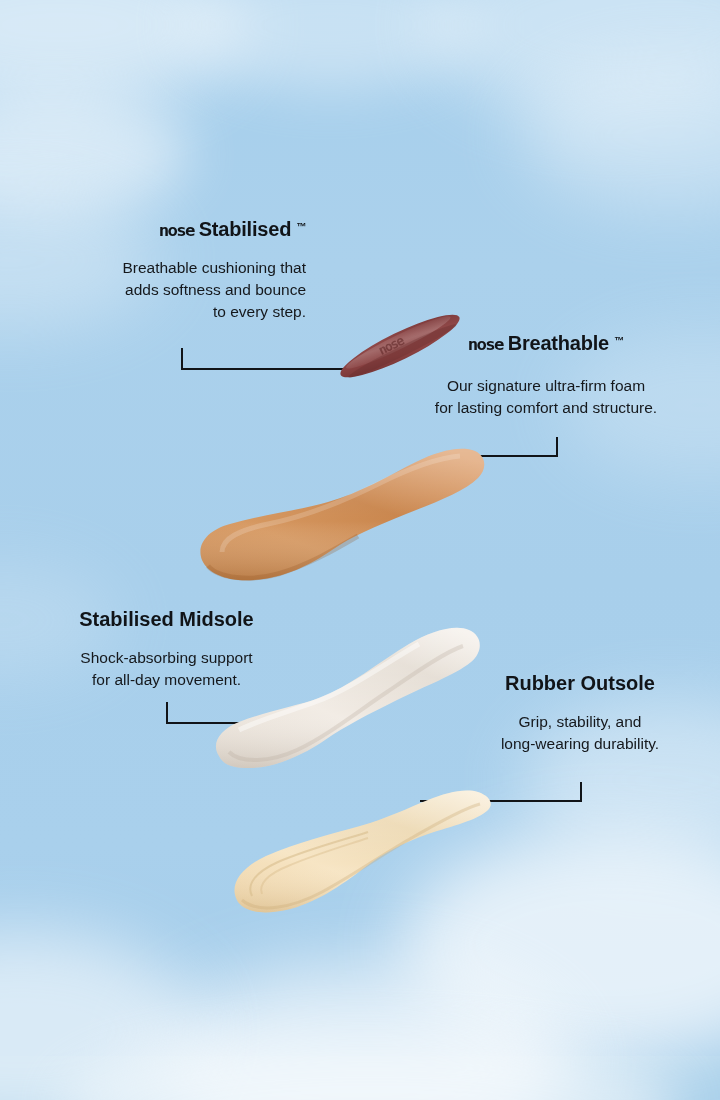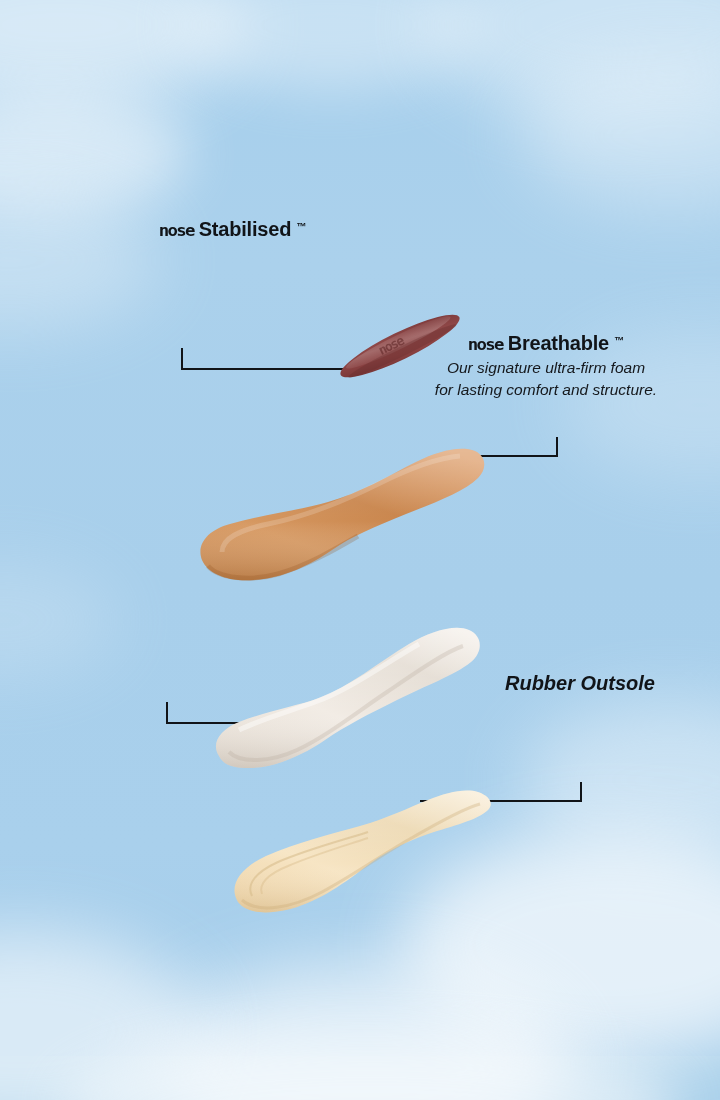--- a/index.html
+++ b/index.html
@@ -82,20 +82,23 @@
     <div class="cloud soft" style="left:60px; top:1035px; width:620px; height:140px; opacity:.55;"></div>
     <div class="cloud vsoft" style="left:-120px; top:560px; width:240px; height:120px; opacity:.18;"></div>
   </div>
 
   <div class="block" style="left:62px; top:218px; width:244px;">
     <div class="brandline ta-right" style="justify-content:flex-end;">
       <span class="logo-nose">nose</span>
       <span class="brandword">Stabilised</span>
       <span class="tm">™</span>
     </div>
+    <div class="desc ta-right" style="margin-top:16px;">Breathable cushioning that
+adds softness and bounce
+to every step.</div>
   </div>
 
   <div class="leader" style="left:181px; top:348px; width:162px; height:22px;">
     <div class="v" style="left:0; top:0; height:22px;"></div>
     <div class="h" style="top:20px; width:162px;"></div>
   </div>
 
   <div class="layer" style="left:330px; top:300px;">
     <svg width="140" height="92" viewBox="0 0 140 92">
       <defs>
@@ -119,21 +122,21 @@
     </svg>
     <div class="emboss" style="left:48px; top:38px; transform:rotate(-26deg);">nose</div>
   </div>
 
   <div class="block" style="left:398px; top:332px; width:296px;">
     <div class="brandline ta-center" style="justify-content:center;">
       <span class="logo-nose">nose</span>
       <span class="brandword">Breathable</span>
       <span class="tm">™</span>
     </div>
-    <div class="desc ta-center" style="margin-top:2px;font-style:italic;">Our signature ultra-firm foam
+    <div class="desc ta-center" style="margin-top:20px;">Our signature ultra-firm foam
 for lasting comfort and structure.</div>
   </div>
 
   <div class="leader" style="left:440px; top:437px; width:118px; height:22px;">
     <div class="h" style="top:18px; width:118px;"></div>
     <div class="v" style="left:116px; top:0; height:20px;"></div>
   </div>
 
   <div class="layer" style="left:192px; top:432px;">
     <svg width="300" height="160" viewBox="0 0 300 160">
@@ -159,20 +162,25 @@
                C168,61 196,44 224,30 C244,20 266,14 280,18
                C294,22 296,36 286,46 C272,60 244,70 214,82
                C182,95 160,104 140,118 C118,133 92,146 62,148
                C36,150 16,142 10,128 Z" fill="url(#gFoamEdge)"></path>
       <path d="M30,120 C30,106 48,98 76,92 C116,84 150,70 186,52
                C212,39 244,26 268,24" fill="none" stroke="#ffffff" stroke-opacity=".18" stroke-width="5"></path>
       <path d="M16,134 C26,146 58,150 86,142 C116,133 142,118 166,104" fill="none" stroke="#93551f" stroke-opacity=".25" stroke-width="5"></path>
     </svg>
   </div>
 
+  <div class="block" style="left:40px; top:608px; width:253px;">
+    <div class="plaintitle ta-center">Stabilised Midsole</div>
+    <div class="desc ta-center" style="margin-top:16px;">Shock-absorbing support
+for all-day movement.</div>
+  </div>
 
   <div class="leader" style="left:166px; top:702px; width:160px; height:22px;">
     <div class="v" style="left:0; top:0; height:22px;"></div>
     <div class="h" style="top:20px; width:160px;"></div>
   </div>
 
   <div class="layer" style="left:205px; top:612px;">
     <svg width="290" height="170" viewBox="0 0 290 170">
       <defs>
         <linearGradient id="gMid" x1="0.1" y1="1" x2="0.9" y2="0">
@@ -196,22 +204,24 @@
                C144,75 174,50 204,32 C226,19 250,12 264,18
                C278,24 278,40 266,50 C250,63 220,74 192,88
                C164,102 140,114 120,128 C98,143 70,156 44,156
                C26,156 18,152 14,144 Z" fill="url(#gMidEdge)"></path>
       <path d="M24,140 C36,152 66,150 92,138 C122,124 152,100 182,80
                C210,61 240,40 258,34" fill="none" stroke="#b8ada0" stroke-opacity=".30" stroke-width="4"></path>
       <path d="M34,118 C54,108 82,100 110,90 C146,77 182,50 214,32" fill="none" stroke="#ffffff" stroke-opacity=".45" stroke-width="5"></path>
     </svg>
   </div>
 
-  <div class="block" style="left:455px; top:672px; width:250px;font-style:italic;">
+  <div class="block" style="left:455px; top:672px; width:250px;">
     <div class="plaintitle ta-center">Rubber Outsole</div>
+    <div class="desc ta-center" style="margin-top:16px;">Grip, stability, and
+long-wearing durability.</div>
   </div>
 
   <div class="leader" style="left:420px; top:780px; width:162px; height:24px;">
     <div class="h" style="top:20px; width:162px;"></div>
     <div class="v" style="left:160px; top:2px; height:20px;"></div>
   </div>
 
   <div class="layer" style="left:222px; top:778px;">
     <svg width="300" height="150" viewBox="0 0 300 150">
       <defs>

